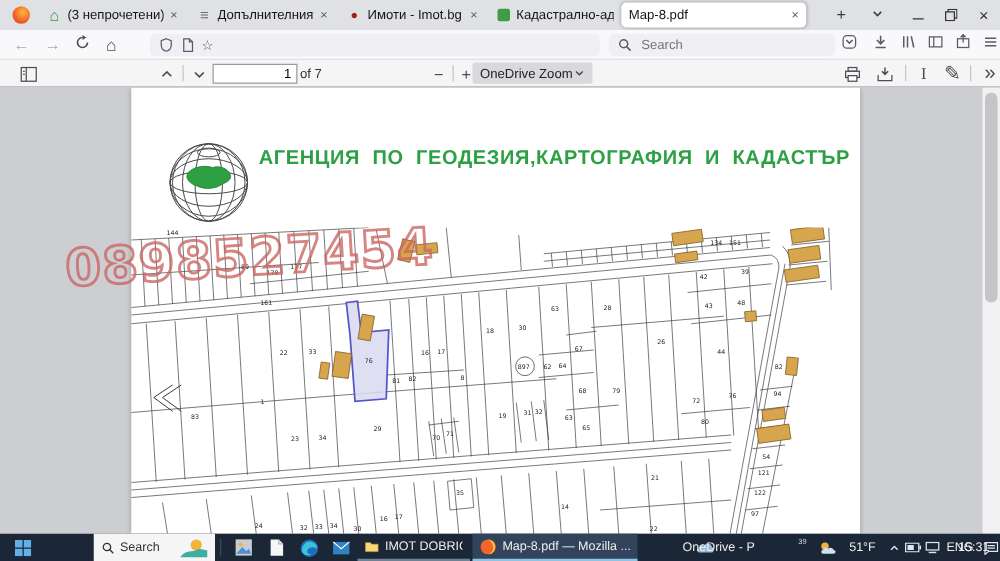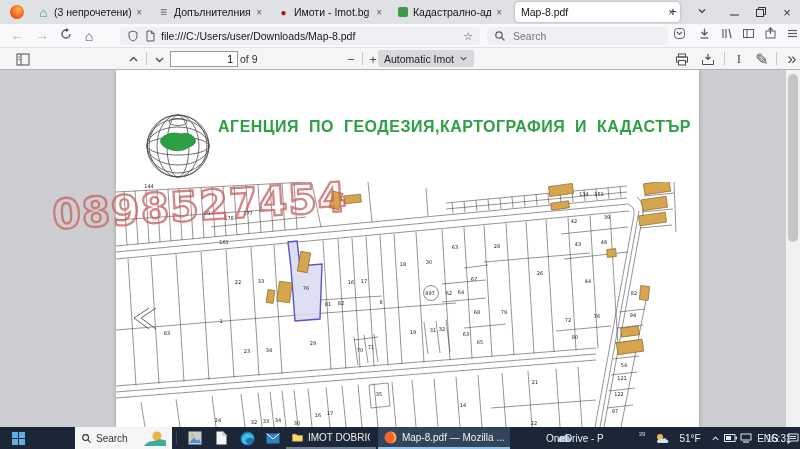--- a/index.html
+++ b/index.html
@@ -38,21 +38,21 @@
   #pdfbar{position:absolute;left:0;top:48px;width:800px;height:22px;background:#f5f5f6;border-bottom:1px solid #b3b3b6;box-sizing:border-box;}
   .pbtn{position:absolute;top:3px;width:18px;height:16px;display:flex;align-items:center;justify-content:center;color:#4d4d55;}
   #pageinput{position:absolute;left:170px;top:3px;width:58px;height:14px;border:1px solid #999aa2;background:#fff;
              font-size:10.5px;text-align:right;padding:0 4px;font-family:"Liberation Sans",sans-serif;}
   #ofpages{position:absolute;left:240px;top:5px;font-size:10.5px;color:#333;}
   #zoomsel{position:absolute;left:378px;top:2px;width:96px;height:17px;background:#d9d9dd;border-radius:2px;
            display:flex;align-items:center;justify-content:space-between;padding:0 6px;box-sizing:border-box;font-size:10.5px;color:#222;}
   .vsep{position:absolute;top:4px;width:1px;height:13px;background:#c6c6ca;}
   
   #content{position:absolute;left:0;top:70px;width:800px;height:357px;background:#cdced2;overflow:hidden;}
-  #page{position:absolute;left:116px;top:0;width:583px;height:357px;background:#fff;box-shadow:0 0 4px rgba(0,0,0,.25);}
+  #page{position:absolute;left:105px;top:0;width:583px;height:357px;background:#fff;box-shadow:0 0 4px rgba(0,0,0,.25);}
   #agtitle{position:absolute;left:102px;top:48px;width:470px;font-size:16px;font-weight:bold;color:#2da044;
            letter-spacing:.5px;word-spacing:5px;white-space:nowrap;}
   #agsub{position:absolute;left:103px;top:77px;font-size:11px;color:#8f8f8f;}
   #watermark{position:absolute;left:52px;top:112px;font-size:41px;font-weight:bold;font-family:"DejaVu Sans",sans-serif;
              letter-spacing:1px;color:transparent;-webkit-text-stroke:2.3px #cb6763;opacity:.8;transform:rotate(-3.5deg);z-index:5;}
   #mapSvg{position:absolute;left:0;top:112px;}
   #vscroll{position:absolute;left:786px;top:0;width:14px;height:357px;background:#f1f1f2;}
   #vthumb{position:absolute;left:2px;top:4px;width:10px;height:168px;background:#c5c5c8;border-radius:5px;}
   
   #taskbar{position:absolute;left:0;top:427px;width:800px;height:22px;background:#1b2736;color:#eee;font-size:10px;}
@@ -85,21 +85,21 @@
         <div class="tab" style="left: 272px; width: 116px;">
           <span class="fav fi-red">●</span>
           <span class="ttl">Имоти - Imot.bg - Пазарът н</span>
           <span class="cls">×</span>
         </div>
         <div class="tab" style="left: 392px; width: 116px;">
           <span class="fav fi-green"></span>
           <span class="ttl">Кадастрално-административ</span>
           <span class="cls">×</span>
         </div>
-        <div class="tab active" style="left: 515px; width: 165px; gap: 38px;">
+        <div class="tab active" style="left: 497px; width: 148px; gap: 38px;">
           <span class="ttl">Map-8.pdf</span>
           <span class="cls">×</span>
         </div>
       </div>
     <span class="tbtn" style="left:664px">+</span>
     <span class="tbtn" style="left:693px">
       <svg width="10" height="10" viewBox="0 0 10 10">
           <path d="M2,3.5 L5,6.5 L8,3.5" fill="none" stroke="#3b3b44" stroke-width="1.2"></path>
         </svg>
     </span>
@@ -131,21 +131,20 @@
     <span class="nbtn" style="left:80px;font-size:14px">⌂</span>
 
     <div id="urlbar">
       <svg class="mini" viewBox="0 0 12 12">
           <path d="M6,1 L10,2.5 V6 C10,9 8,10.5 6,11 C4,10.5 2,9 2,6 V2.5 Z" fill="none" stroke="#5b5b66"></path>
         </svg>
       <svg class="mini" viewBox="0 0 12 12">
           <path d="M3,1 H7.5 L10,3.5 V11 H3 Z" fill="none" stroke="#5b5b66"></path>
           <path d="M7.5,1 V3.5 H10" fill="none" stroke="#5b5b66"></path>
         </svg>
-      <span class="utxt">file:///C:/Users/user/Downloads/Map-8.pdf</span>
       <span style="color:#5b5b66;font-size:11px;">☆</span>
     </div>
 
     <div id="searchbox">
       <svg class="mini" viewBox="0 0 12 12">
           <circle cx="5" cy="5" r="3.2" fill="none" stroke="#5b5b66" stroke-width="1.2"></circle>
           <line x1="7.5" y1="7.5" x2="10.5" y2="10.5" stroke="#5b5b66" stroke-width="1.2"></line>
         </svg>
       <input placeholder="Search" style="">
     </div>
@@ -204,27 +203,27 @@
           <path d="M2,7 L5.5,3.5 L9,7" fill="none" stroke="#4d4d55" stroke-width="1.4"></path>
         </svg>
     </span>
     <span class="vsep" style="left:146px"></span>
     <span class="pbtn" style="left:150px">
       <svg width="11" height="11" viewBox="0 0 11 11">
           <path d="M2,4 L5.5,7.5 L9,4" fill="none" stroke="#4d4d55" stroke-width="1.4"></path>
         </svg>
     </span>
     <input id="pageinput" value="1" style="">
-    <span id="ofpages">of 9</span>
+    <span id="ofpages">of 7</span>
 
     <span class="pbtn" style="left:342px;font-size:13px">−</span>
     <span class="vsep" style="left:362px"></span>
     <span class="pbtn" style="left:364px;font-size:13px">+</span>
     <div id="zoomsel">
-      <span>Automatic Imot</span>
+      <span>OneDrive Zoom</span>
       <svg width="9" height="9" viewBox="0 0 10 10">
           <path d="M2,3.5 L5,6.5 L8,3.5" fill="none" stroke="#444" stroke-width="1.2"></path>
         </svg>
     </div>
 
     <span class="pbtn" style="left:673px">
       <svg width="14" height="13" viewBox="0 0 14 13">
           <rect x="3.5" y="1" width="7" height="3" fill="none" stroke="#4d4d55"></rect>
           <rect x="1.5" y="4" width="11" height="5" fill="none" stroke="#4d4d55"></rect>
           <rect x="3.5" y="7.5" width="7" height="4.5" fill="#fff" stroke="#4d4d55"></rect>

